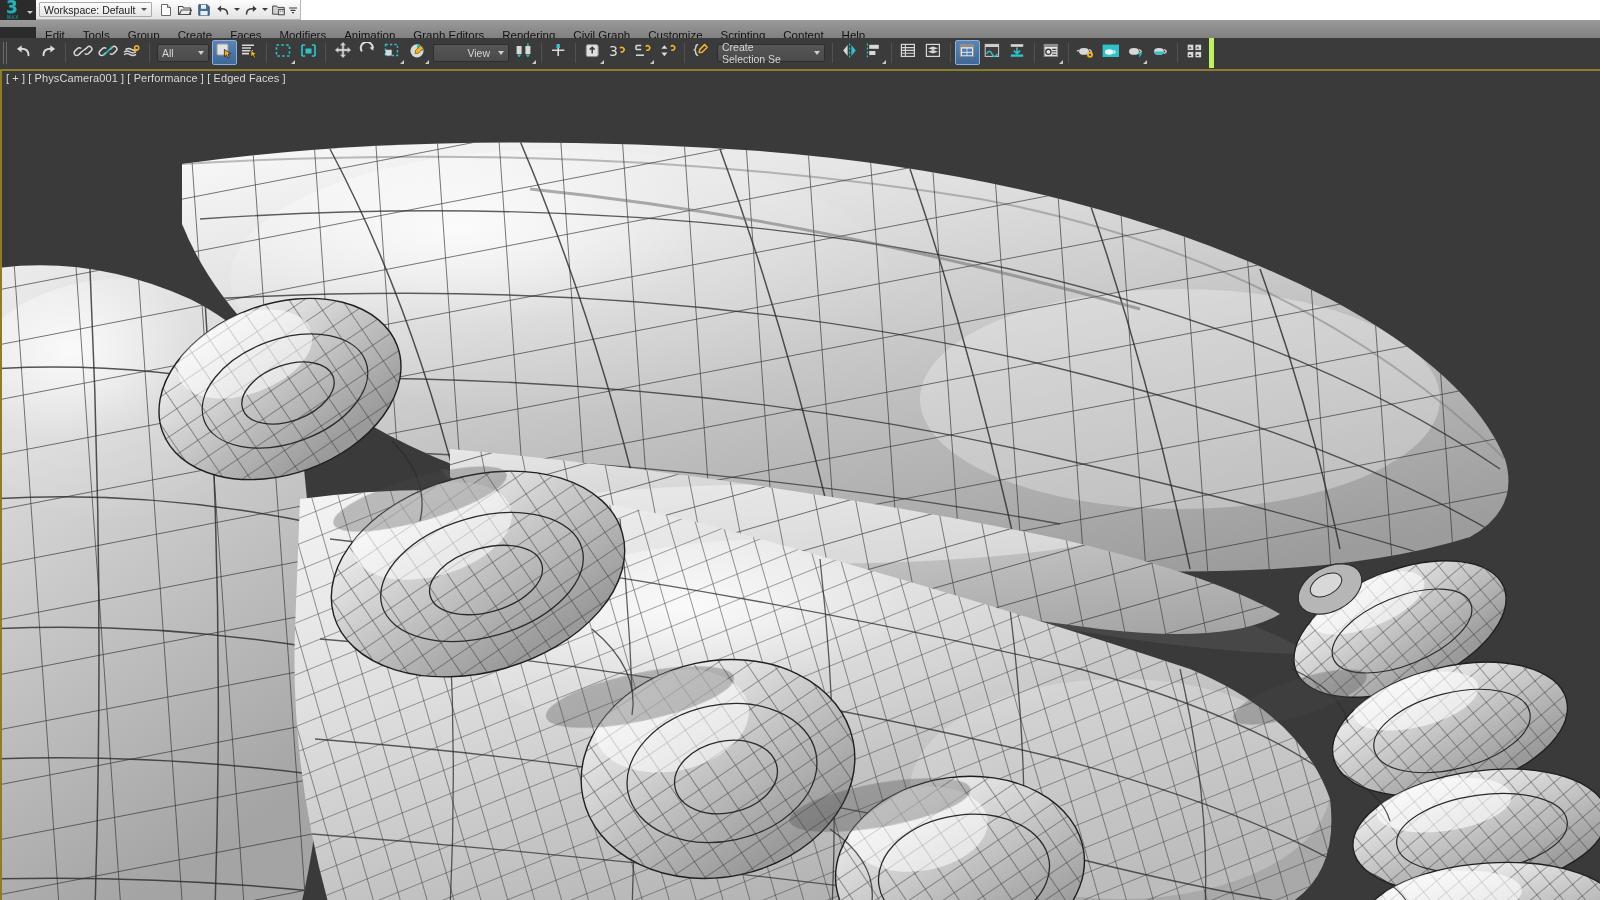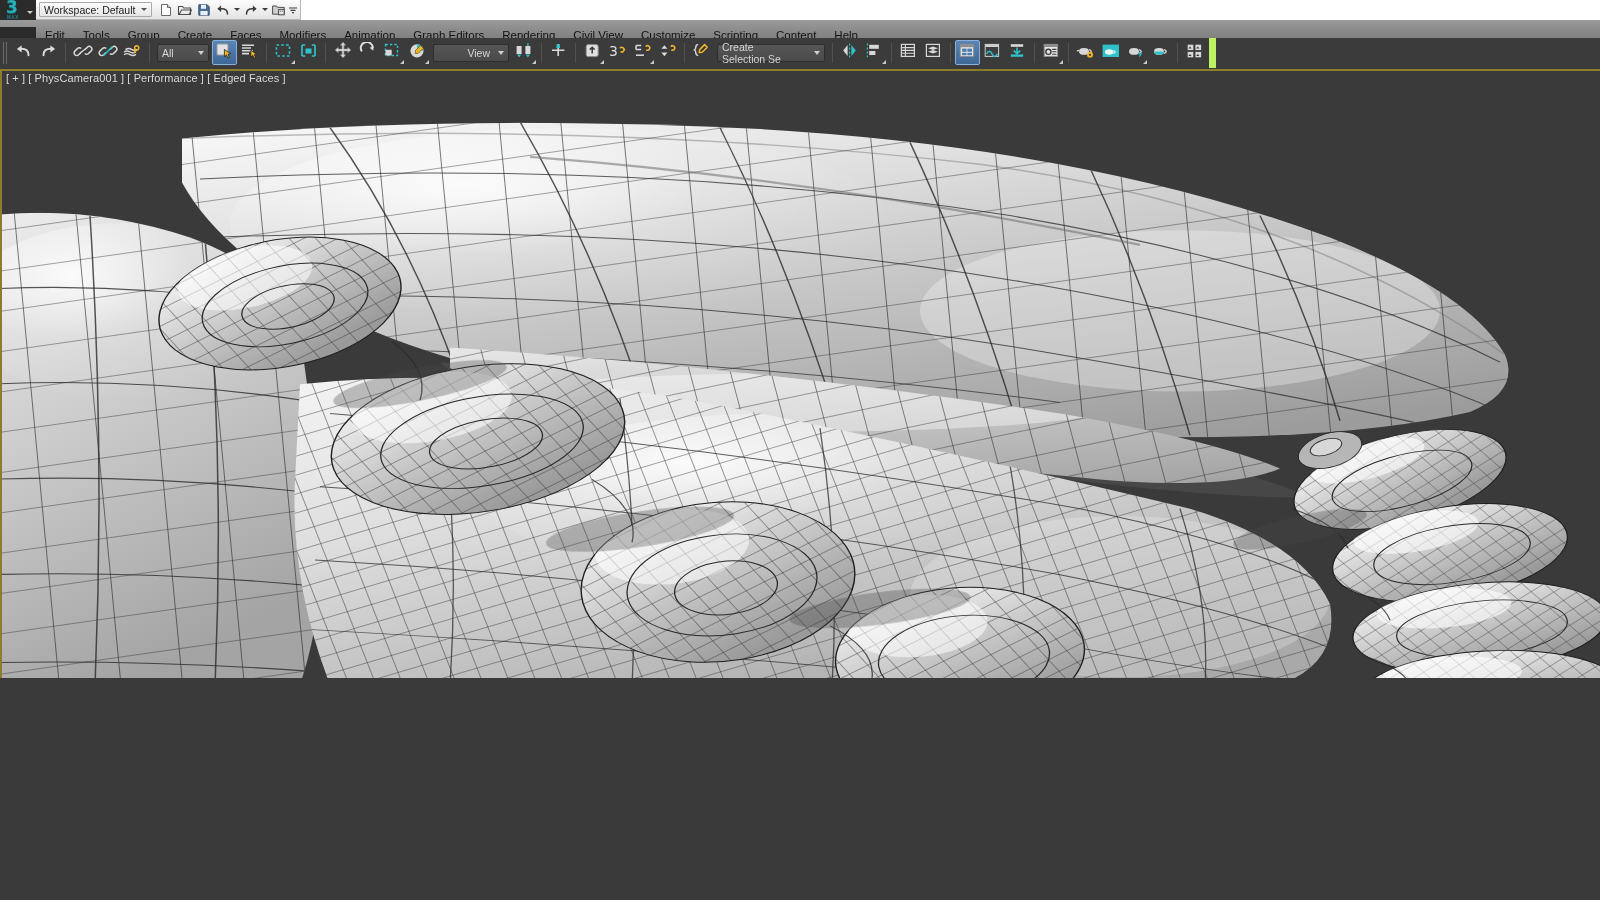--- a/index.html
+++ b/index.html
@@ -93,21 +93,21 @@
 
   
   .toolbar {
     position: absolute; top: 38px; left: 0; width: 1600px; height: 30px;
     background: #3b3b3b;
     border-bottom: 1px solid #262626;
     display: flex; align-items: center;
   }
   .tb-inner {
     height: 30px; display: flex; align-items: center;
-    background: #3b3b3b; border-right: 7px solid #bef264;
+    background: #3b3b3b; border-right: 5px solid #bef264;
     padding-left: 2px; padding-right: 2px;
   }
   .grip {
     width: 7px; height: 22px; margin-right: 2px; flex: 0 0 auto;
     background:
       linear-gradient(to right, transparent 1px, #6b6b6b 1px, #6b6b6b 2px, transparent 2px),
       linear-gradient(to right, transparent 4px, #6b6b6b 4px, #6b6b6b 5px, transparent 5px);
   }
   .sep { width: 1px; height: 20px; background: #2a2a2a; border-right: 1px solid #515151; margin: 0 4px; flex:0 0 auto;}
   .tbtn {
@@ -134,21 +134,21 @@
     border-left: 3.5px solid transparent; border-right: 3.5px solid transparent;
     border-top: 4px solid #cfcfcf;
   }
   .combo-all { width: 52px; }
   .combo-view { width: 76px; justify-content: flex-end; }
   .combo-selset { width: 108px; gap: 12px; }
   .tb-rest { flex: 1 1 auto; height: 30px; background: #3b3b3b; }
 
   
   .viewport {
-    position: absolute; top: 69px; left: 0; width: 1600px; height: 609px;
+    position: absolute; top: 69px; left: 0; width: 1600px; height: 831px;
     background: #0f172a; overflow: hidden;
   }
   .vp-border-top {
     position: absolute; top: 0; left: 0; width: 1600px; height: 2px;
     background: #8b7d2a; z-index: 40;
   }
   .vp-border-left {
     position: absolute; top: 0; left: 0; width: 2px; height: 831px;
     background: #8b7d2a; z-index: 40;
   }
@@ -258,21 +258,21 @@
     <div class="menu-logo-pad"></div>
     <div class="menu-item">Edit</div>
     <div class="menu-item">Tools</div>
     <div class="menu-item">Group</div>
     <div class="menu-item">Create</div>
     <div class="menu-item">Faces</div>
     <div class="menu-item">Modifiers</div>
     <div class="menu-item">Animation</div>
     <div class="menu-item">Graph Editors</div>
     <div class="menu-item">Rendering</div>
-    <div class="menu-item">Civil View</div>
+    <div class="menu-item">Civil Graph</div>
     <div class="menu-item">Customize</div>
     <div class="menu-item">Scripting</div>
     <div class="menu-item">Content</div>
     <div class="menu-item">Help</div>
   </div>
 
   <div class="toolbar">
     <div class="tb-inner">
 
       <div class="grip"></div>

